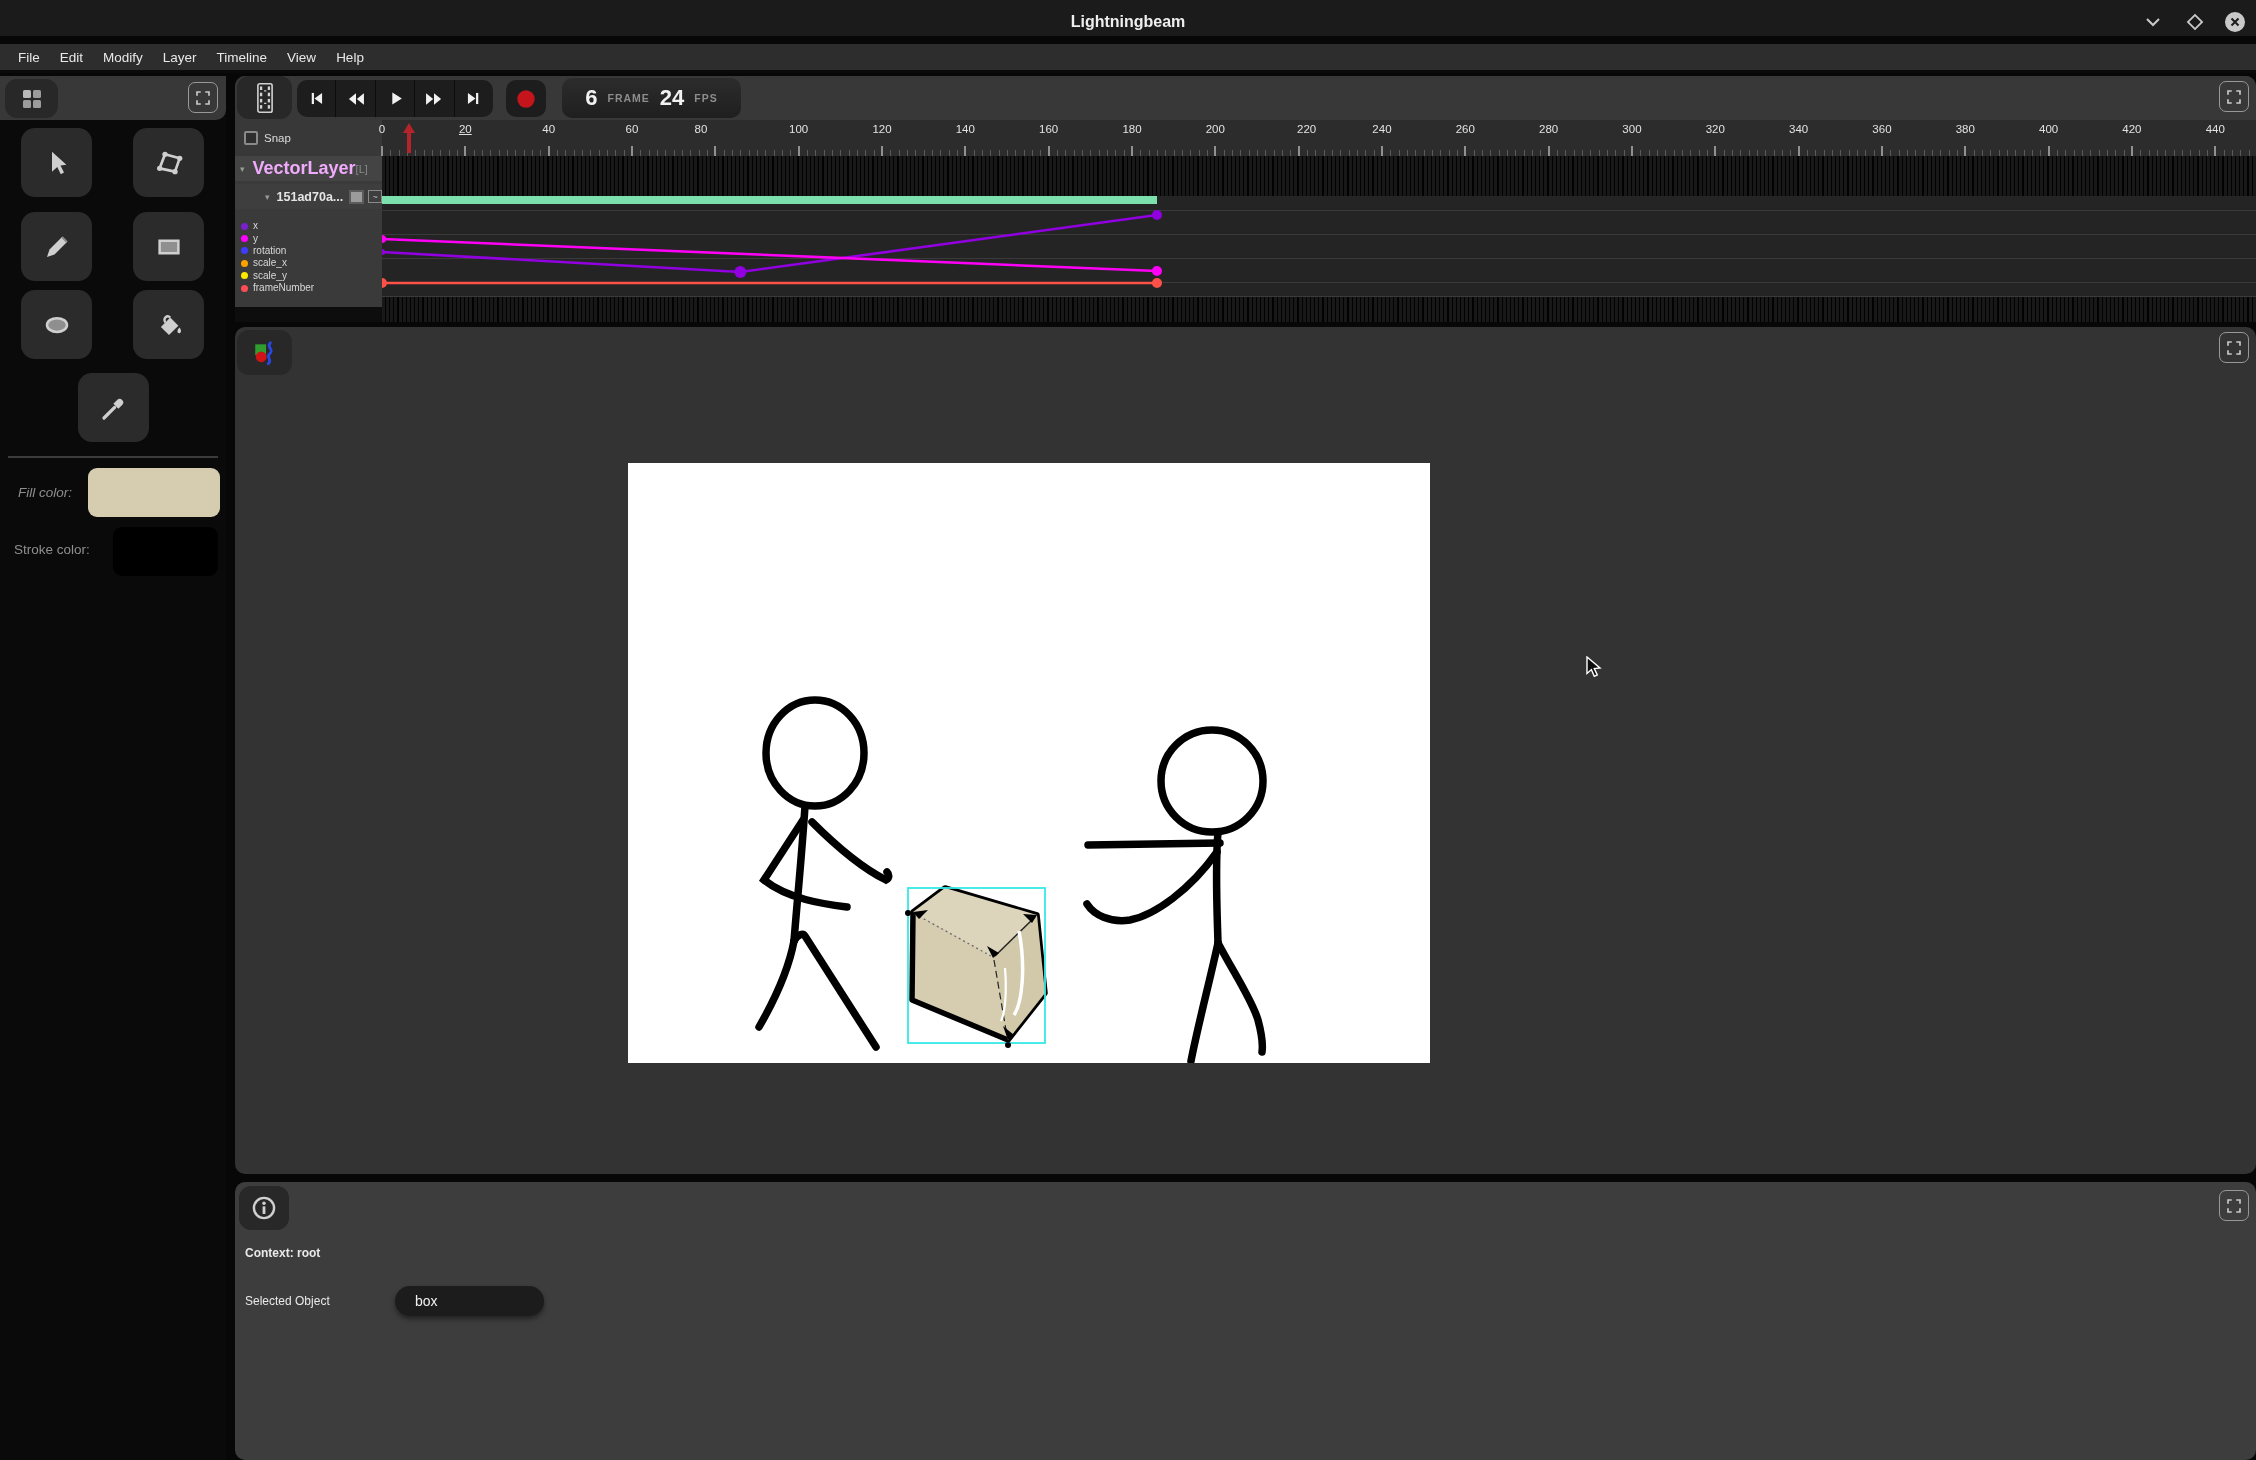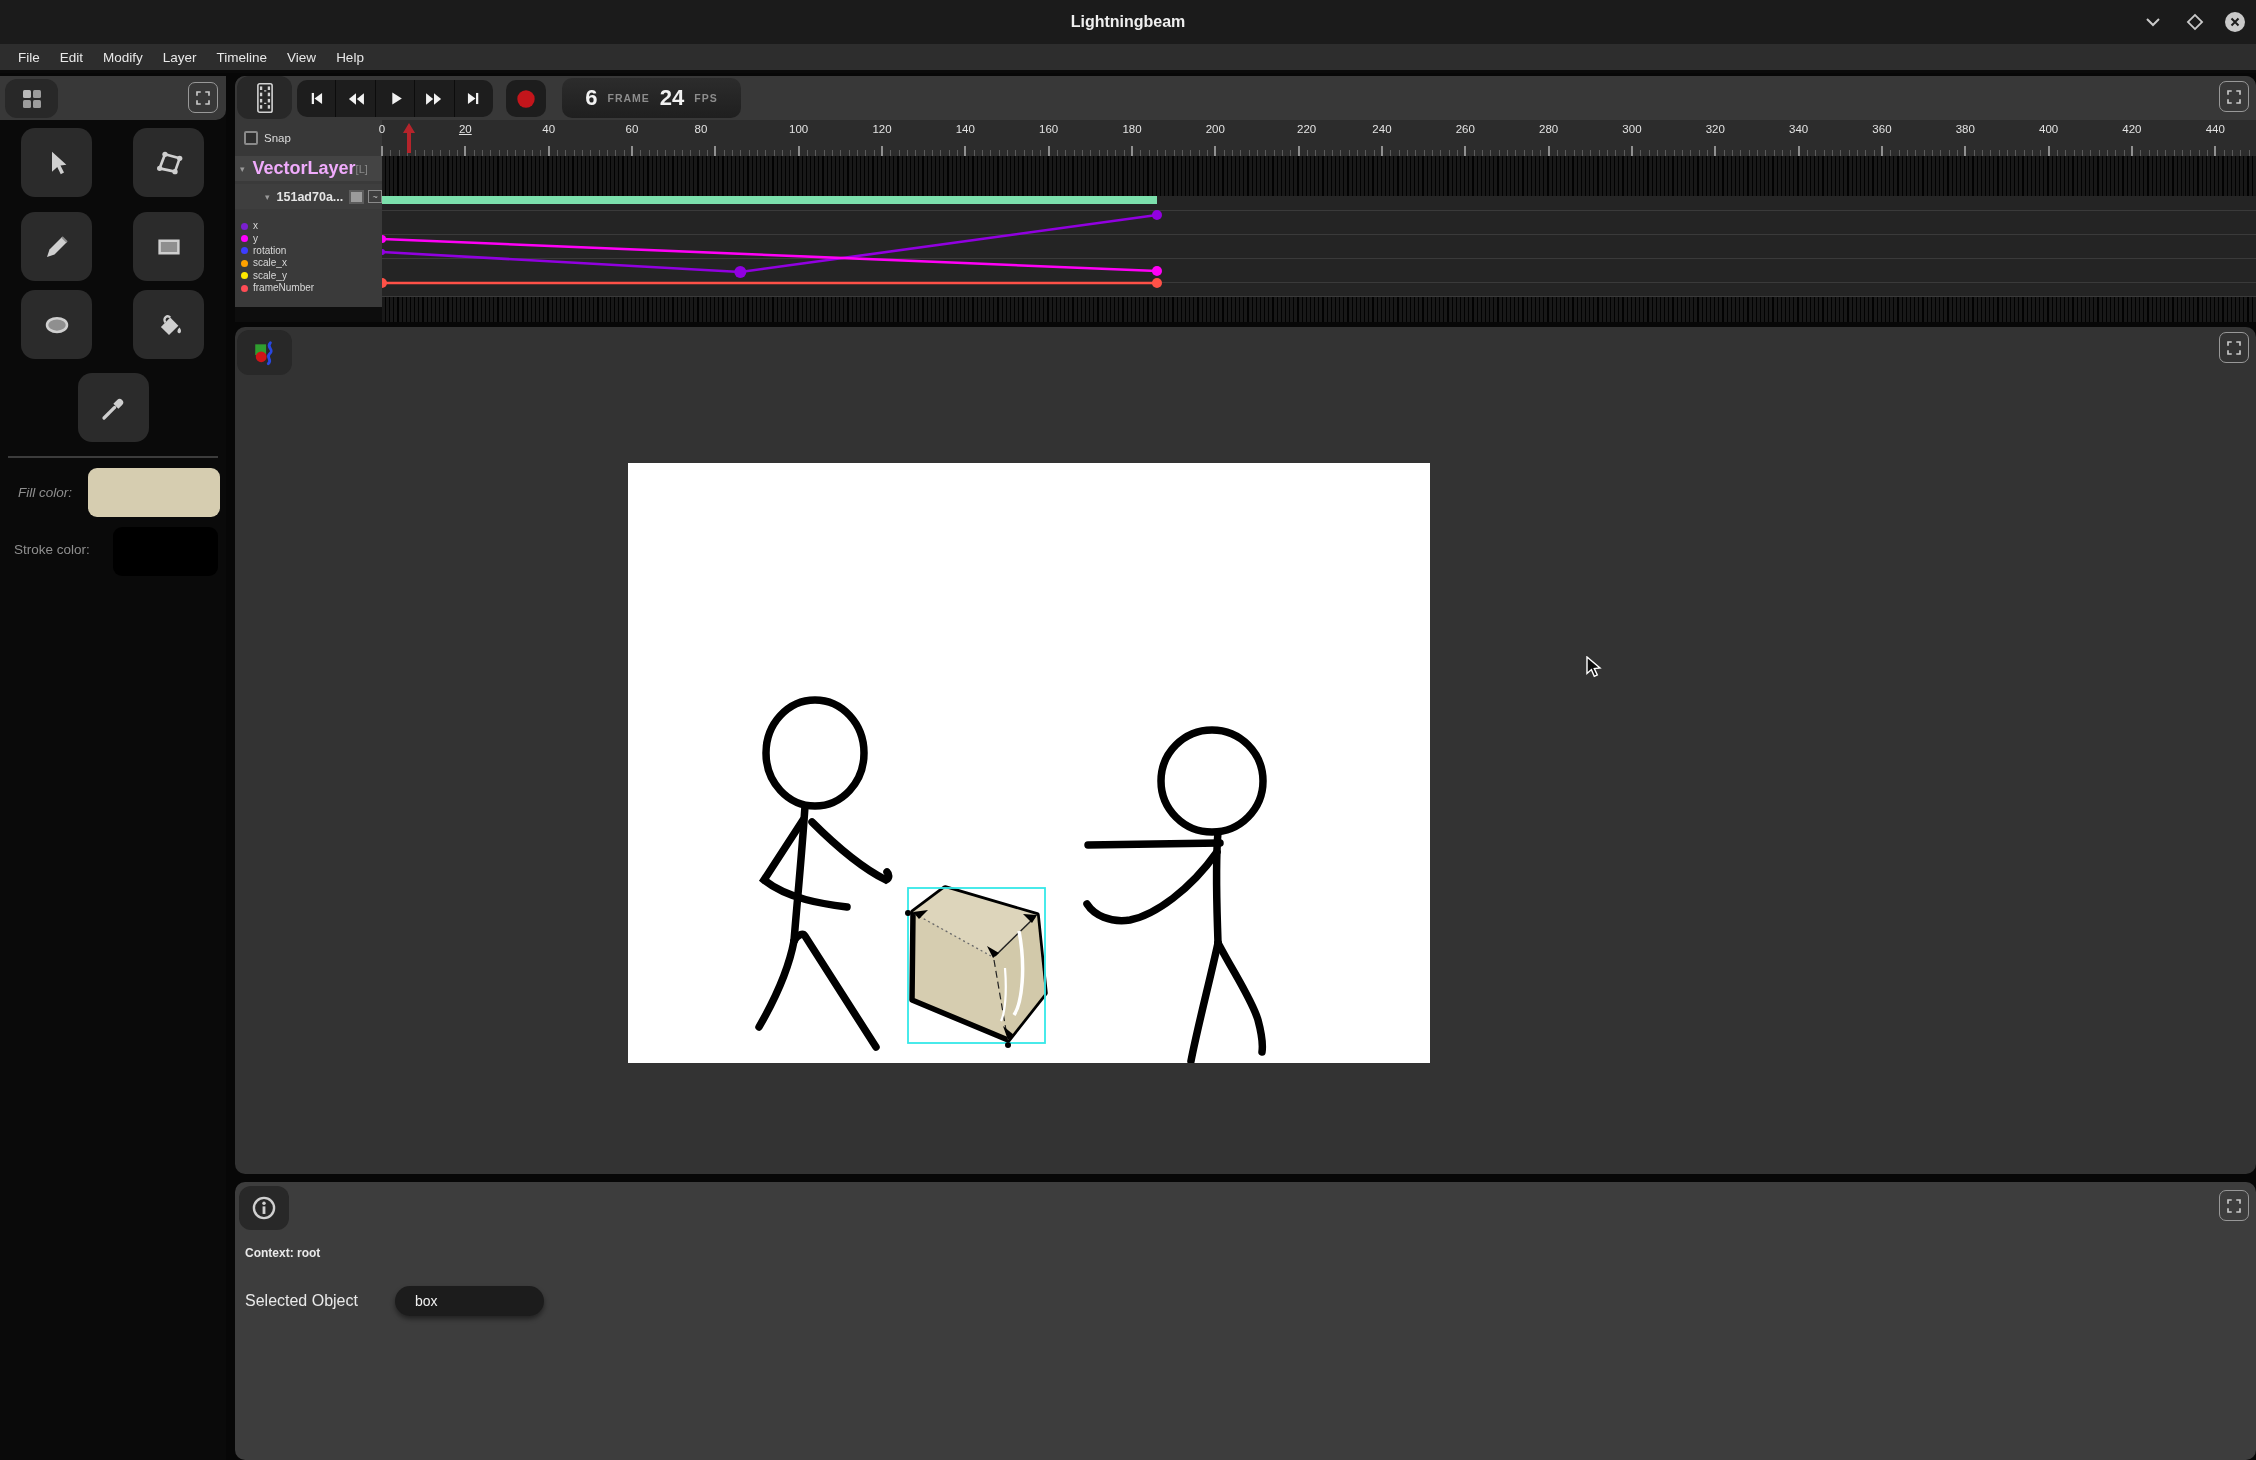--- a/index.html
+++ b/index.html
@@ -1,21 +1,21 @@
 <!DOCTYPE html>
 <html><head>
 <meta charset="utf-8">
 <style>
   * { margin:0; padding:0; box-sizing:border-box; }
   html,body { width:2256px; height:1460px; background:#070707; overflow:hidden;
               font-family:"Liberation Sans", sans-serif; }
   .abs { position:absolute; }
 
   
-  #titlebar { position:absolute; left:0; top:0; width:2256px; height:44px; background:#1b1b1b; }
+  #titlebar { position:absolute; left:0; top:0; width:2256px; height:36px; background:#1b1b1b; }
   #title { position:absolute; left:0; right:0; top:0; height:44px; line-height:44px;
            text-align:center; color:#efefef; font-size:16px; font-weight:bold; }
   .winctl { position:absolute; top:7px; width:30px; height:30px; display:flex;
             align-items:center; justify-content:center; }
 
   
   #menubar { position:absolute; left:0; top:44px; width:2256px; height:29px; background:#2d2d2d;
              border-bottom:3px solid #0a0a0a; display:flex; align-items:center; padding-left:8px; }
   .menu-item { color:#e8e8e8; font-size:13.5px; padding:4px 10px; cursor:default; }
 
@@ -85,21 +85,21 @@
   #canvas-panel { position:absolute; left:235px; top:251px; width:2021px; height:847px;
                   background:#333333; border-radius:10px; }
   #stage { position:absolute; left:393px; top:136px; width:802px; height:600px; background:#ffffff; }
   #cursor { position:absolute; left:1350px; top:329px; }
 
   
   #bottom-panel { position:absolute; left:235px; top:1106px; width:2021px; height:278px;
                   background:#3d3d3d; border-radius:10px; }
   #context-text { position:absolute; left:10px; top:64px; color:#e9e9e9; font-size:12px;font-weight:bold; }
   #selected-row { position:absolute; left:10px; top:104px; display:flex; align-items:center; }
-  #selected-label { color:#e9e9e9; font-size:16px; width:150px; }
+  #selected-label { color:#e9e9e9; font-size:12px; width:150px; }
   #selected-pill { width:149px; height:30px; background:#1c1c1c; border-radius:16px;
                    box-shadow:0 3px 5px rgba(0,0,0,.45); display:flex; align-items:center; }
   #selected-pill span { color:#f0f0f0; font-size:14px; margin-left:20px; }
 </style>
 </head>
 <body>
 
 <div id="titlebar">
   <div id="title">Lightningbeam</div>
   <div class="winctl" style="left:2138px;">

